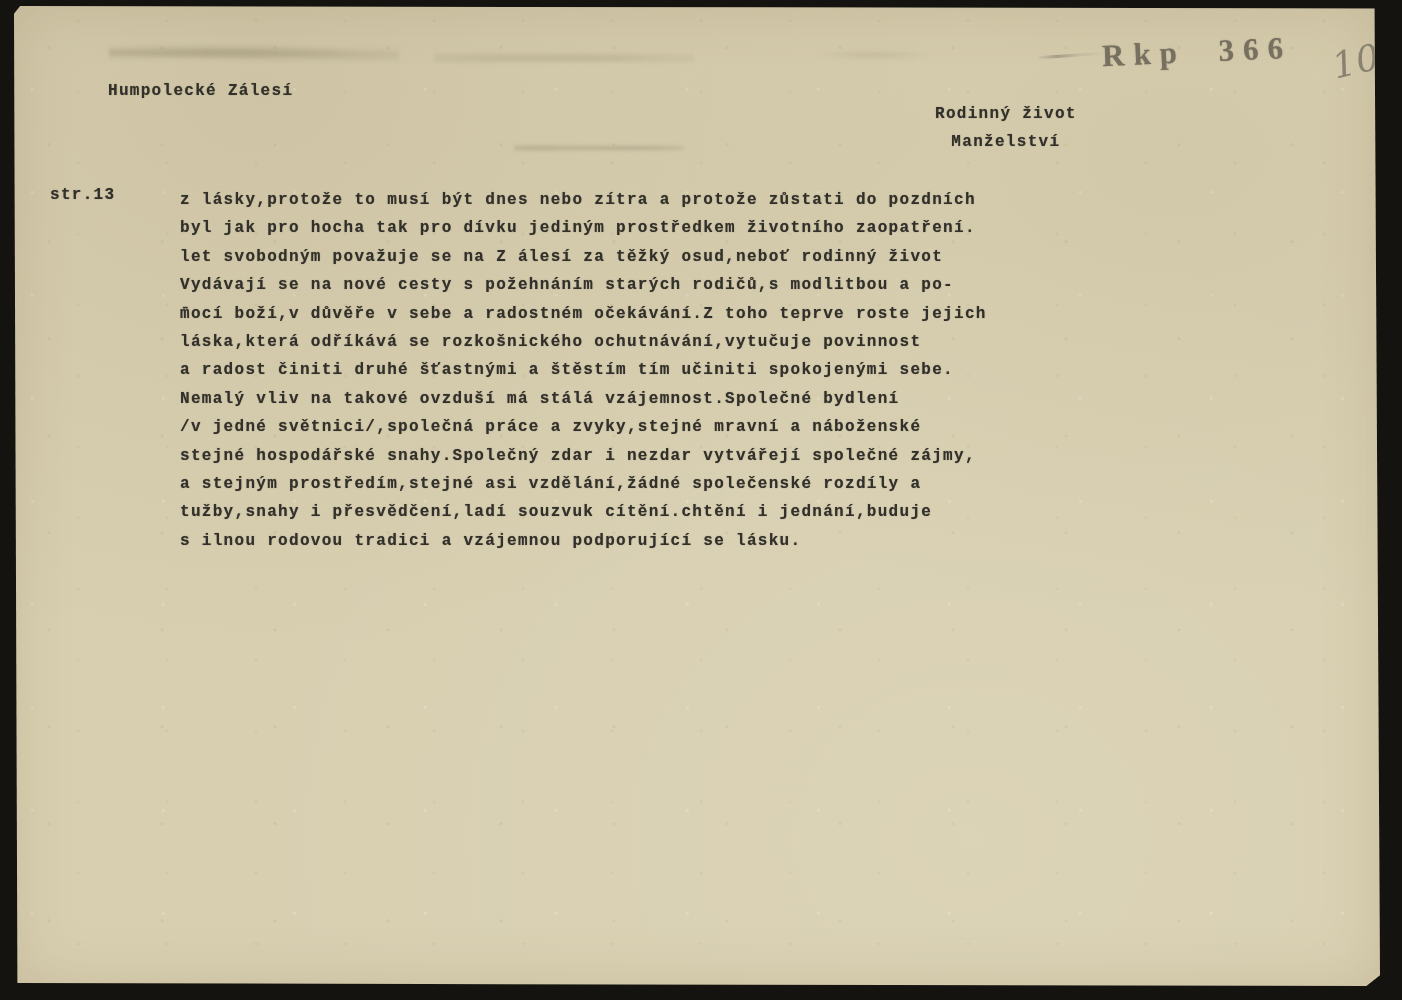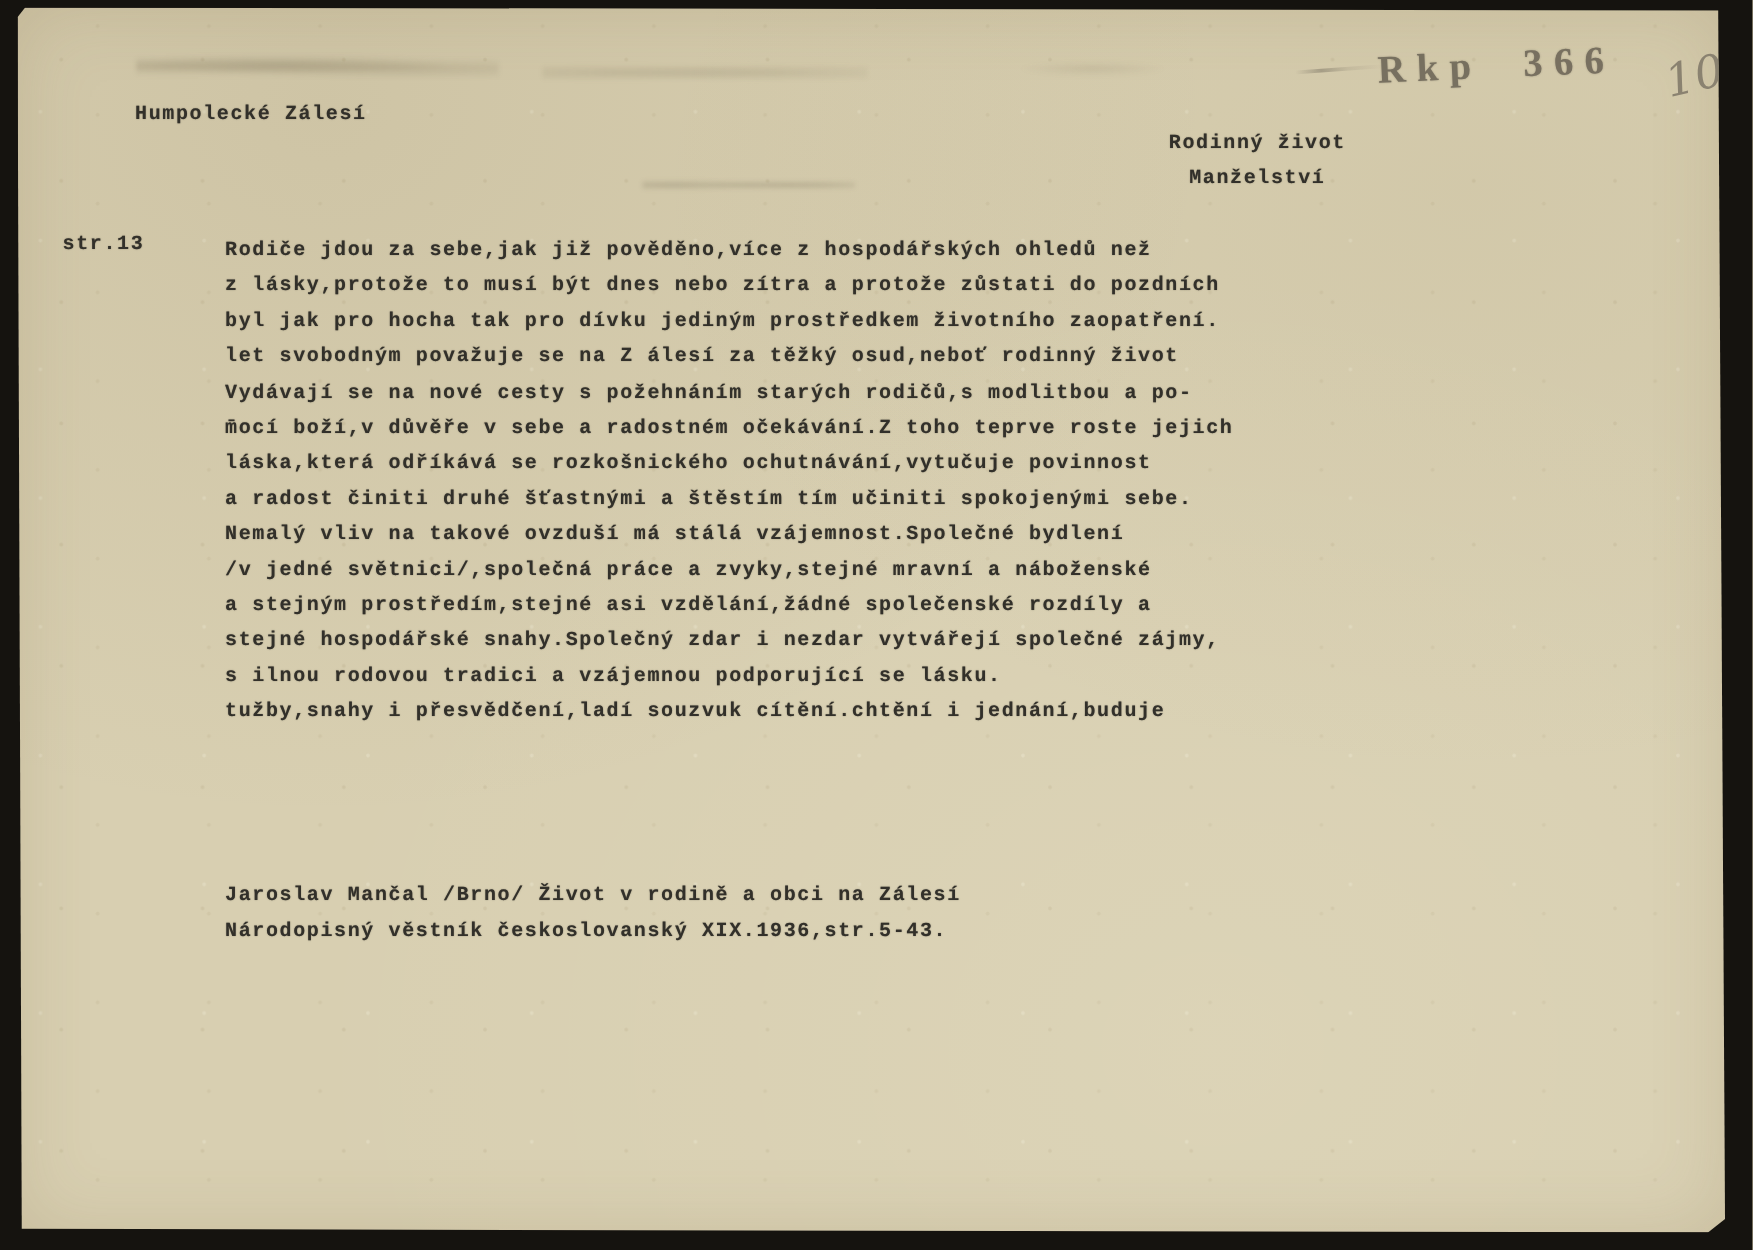--- a/index.html
+++ b/index.html
@@ -121,35 +121,30 @@
     <div class="typed header-left">Humpolecké Zálesí</div>
 
     <div class="header-right">
       <div class="typed">Rodinný život</div>
       <div class="typed">Manželství</div>
     </div>
 
     <div class="typed page-ref">str.13</div>
 
     <div class="body-block">
-      <div class="typed">Rodiče jdou za sebe,jak již pověděno,více z hospodářských ohledů než</div>
       <div class="typed">z lásky,protože to musí být dnes nebo zítra a protože zůstati do pozdních</div>
       <div class="typed">byl jak pro hocha tak pro dívku jediným prostředkem životního zaopatření.</div>
       <div class="typed">let svobodným považuje se na Z álesí za těžký osud,neboť rodinný život</div>
       <div class="typed">Vydávají se na nové cesty s požehnáním starých rodičů,s modlitbou a po-</div>
       <div class="typed">m̄ocí boží,v důvěře v sebe a radostném očekávání.Z toho teprve roste jejich</div>
       <div class="typed">láska,která odříkává se rozkošnického ochutnávání,vytučuje povinnost</div>
       <div class="typed">a radost činiti druhé šťastnými a štěstím tím učiniti spokojenými sebe.</div>
       <div class="typed">Nemalý vliv na takové ovzduší má stálá vzájemnost.Společné bydlení</div>
       <div class="typed">/v jedné světnici/,společná práce a zvyky,stejné mravní a náboženské</div>
+      <div class="typed">stejné hospodářské snahy.Společný zdar i nezdar vytvářejí společné zájmy,</div>
       <div class="typed">a stejným prostředím,stejné asi vzdělání,žádné společenské rozdíly a</div>
-      <div class="typed">stejné hospodářské snahy.Společný zdar i nezdar vytvářejí společné zájmy,</div>
+      <div class="typed">tužby,snahy i přesvědčení,ladí souzvuk cítění.chtění i jednání,buduje</div>
       <div class="typed">s ilnou rodovou tradici a vzájemnou podporující se lásku.</div>
-      <div class="typed">tužby,snahy i přesvědčení,ladí souzvuk cítění.chtění i jednání,buduje</div>
     </div>
 
-    <div class="citation-block">
-      <div class="typed">Jaroslav Mančal /Brno/ Život v rodině a obci na Zálesí</div>
-      <div class="typed">Národopisný věstník českoslovanský XIX.1936,str.5-43.</div>
-    </div>
 
   </div>
 </div>
 
 </body></html>

